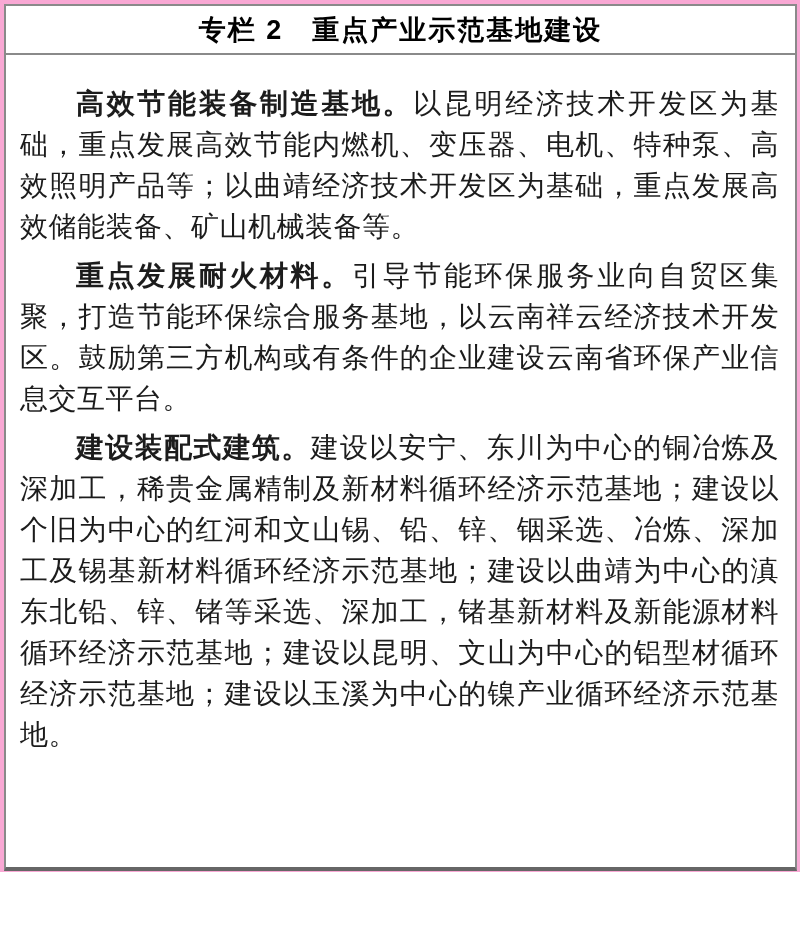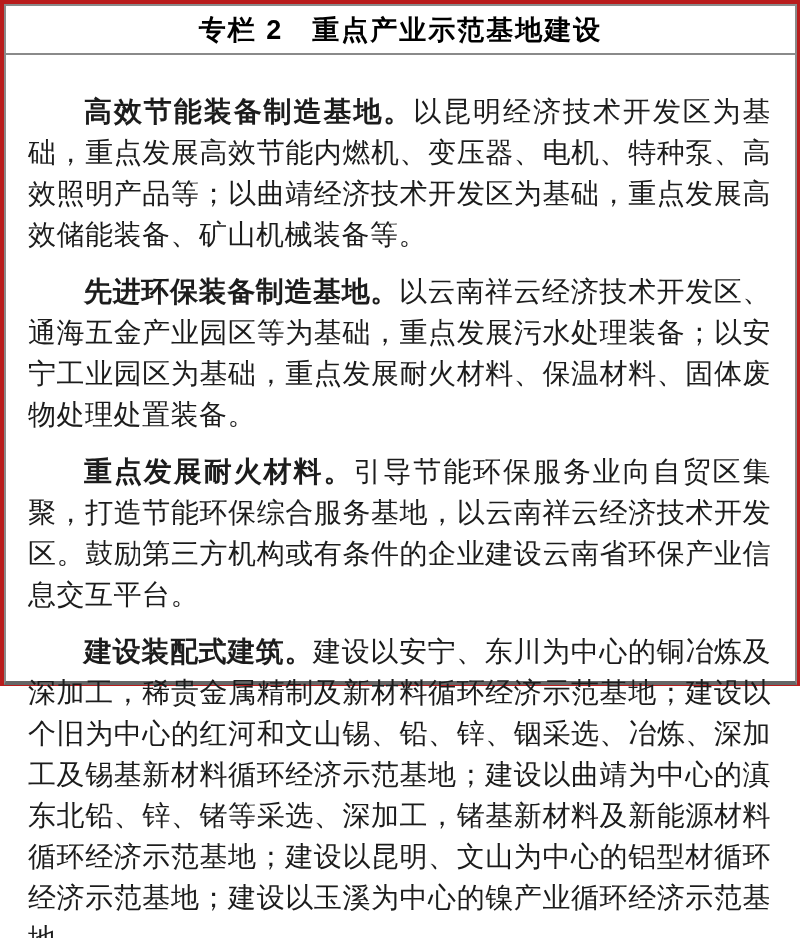--- a/index.html
+++ b/index.html
@@ -6,22 +6,22 @@
     margin: 0;
     padding: 0;
     background: #ffffff;
     width: 800px;
     height: 938px;
     overflow: hidden;
   }
   .page {
     position: relative;
     width: 800px;
-    height: 686px;
-    background: #b91c1c;
+    height: 872px;
+    background: #f9a8d4;
     font-family: "Liberation Serif", serif;
     color: #1c1c1c;
     text-decoration: underline;
   }
   .panel {
     position: absolute;
     left: 4px;
     top: 4px;
     right: 3px;
     bottom: 1px;
@@ -45,33 +45,32 @@
     color: #000000;
   }
   .panel-body {
     padding: 20px 8px 0 6px;
     font-size: 28px;
     line-height: 41px;
     text-align: justify;
     letter-spacing: 0.5px;
   }
   .panel-body p {
-    margin: 16px;
+    margin: 8px;
     text-indent: 2em;
   }
   .lead {
     font-weight: bold;
   }
 </style>
 </head>
 <body>
 
 <div class="page">
   <div class="panel">
     <div class="panel-title">专栏 2　重点产业示范基地建设</div>
     <div class="panel-body">
       <p><span class="lead">高效节能装备制造基地。</span><span>以昆明经济技术开发区为基础，重点发展高效节能内燃机、变压器、电机、特种泵、高效照明产品等；以曲靖经济技术开发区为基础，重点发展高效储能装备、矿山机械装备等。</span></p>
-      <p><span class="lead">先进环保装备制造基地。</span><span>以云南祥云经济技术开发区、通海五金产业园区等为基础，重点发展污水处理装备；以安宁工业园区为基础，重点发展耐火材料、保温材料、固体废物处理处置装备。</span></p>
       <p><span class="lead">重点发展耐火材料。</span><span>引导节能环保服务业向自贸区集聚，打造节能环保综合服务基地，以云南祥云经济技术开发区。鼓励第三方机构或有条件的企业建设云南省环保产业信息交互平台。</span></p>
       <p><span class="lead">建设装配式建筑。</span><span>建设以安宁、东川为中心的铜冶炼及深加工，稀贵金属精制及新材料循环经济示范基地；建设以个旧为中心的红河和文山锡、铅、锌、铟采选、冶炼、深加工及锡基新材料循环经济示范基地；建设以曲靖为中心的滇东北铅、锌、锗等采选、深加工，锗基新材料及新能源材料循环经济示范基地；建设以昆明、文山为中心的铝型材循环经济示范基地；建设以玉溪为中心的镍产业循环经济示范基地。</span></p>
     </div>
   </div>
 </div>
 
 </body></html>

